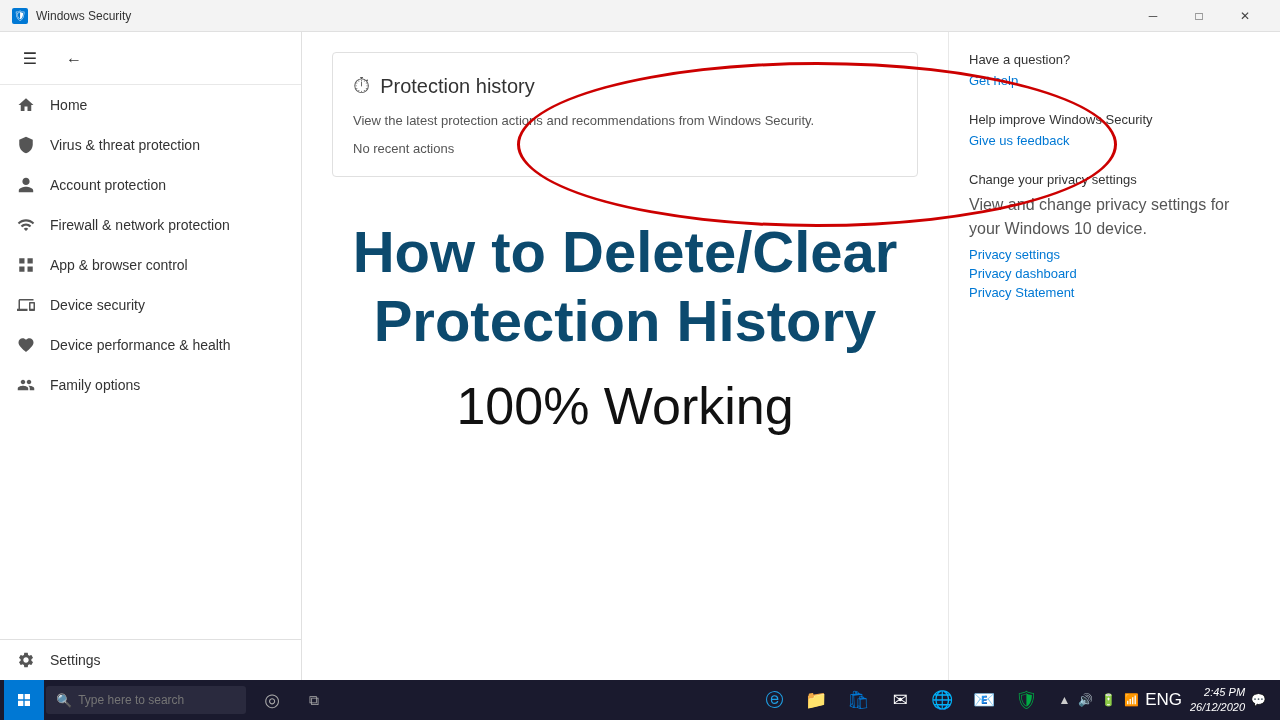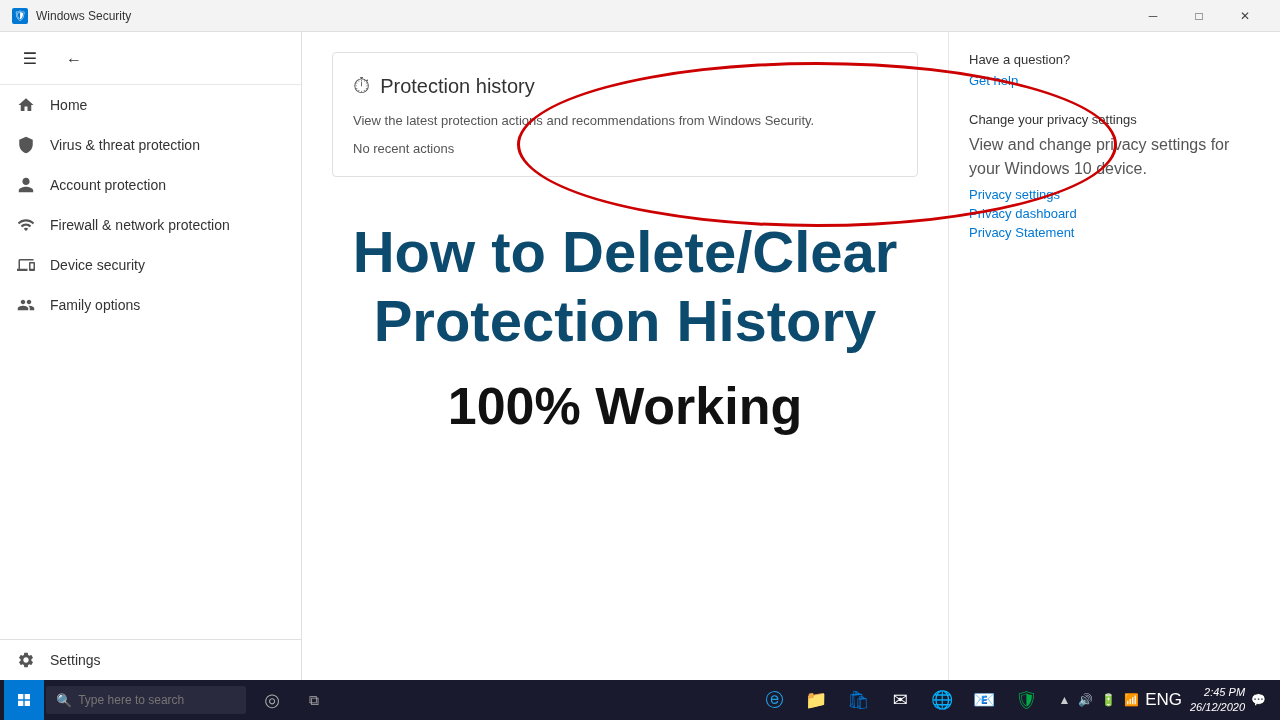--- a/index.html
+++ b/index.html
@@ -175,21 +175,21 @@
     }
     .overlay-title {
       font-size: 58px;
       font-weight: 800;
       color: #0c4a6e;
       line-height: 1.2;
       margin-bottom: 10px;
     }
     .overlay-subtitle {
       font-size: 52px;
-      font-weight: 700;
+      font-weight: 400;
       color: #111;
       margin-top: 20px;
     }
 
     
     .sidebar-section {
       margin-bottom: 24px;
     }
     .sidebar-section-title {
       font-size: 13px;
@@ -326,30 +326,49 @@
 
     <div class="nav-item">
       <span class="nav-icon">
         <svg viewBox="0 0 24 24">
             <path d="M1 9l2 2c4.97-4.97 13.03-4.97 18 0l2-2C16.93 2.93 7.08 2.93 1 9zm8 8l3 3 3-3c-1.65-1.66-4.34-1.66-6 0zm-4-4l2 2c2.76-2.76 7.24-2.76 10 0l2-2C15.14 9.14 8.87 9.14 5 13z"></path>
           </svg>
       </span>
       <span>Firewall &amp; network protection</span>
     </div>
 
+    <div class="nav-item">
+      <span class="nav-icon">
+        <svg viewBox="0 0 24 24">
+            <rect x="3" y="3" width="7" height="7"></rect>
+            <rect x="14" y="3" width="7" height="7"></rect>
+            <rect x="3" y="14" width="7" height="7"></rect>
+            <rect x="14" y="14" width="7" height="7"></rect>
+          </svg>
+      </span>
+      <span>App &amp; browser control</span>
+    </div>
 
     <div class="nav-item">
       <span class="nav-icon">
         <svg viewBox="0 0 24 24">
             <path d="M4 6h18V4H4c-1.1 0-2 .9-2 2v11H0v3h14v-3H4V6zm19 2h-6c-.55 0-1 .45-1 1v10c0 .55.45 1 1 1h6c.55 0 1-.45 1-1V9c0-.55-.45-1-1-1zm-1 9h-4v-7h4v7z"></path>
           </svg>
       </span>
       <span>Device security</span>
     </div>
 
+    <div class="nav-item">
+      <span class="nav-icon">
+        <svg viewBox="0 0 24 24">
+            <path d="M12 21.35l-1.45-1.32C5.4 15.36 2 12.28 2 8.5 2 5.42 4.42 3 7.5 3c1.74 0 3.41.81 4.5 2.09C13.09 3.81 14.76 3 16.5 3 19.58 3 22 5.42 22 8.5c0 3.78-3.4 6.86-8.55 11.54L12 21.35z"></path>
+          </svg>
+      </span>
+      <span>Device performance &amp; health</span>
+    </div>
 
     <div class="nav-item">
       <span class="nav-icon">
         <svg viewBox="0 0 24 24">
             <path d="M16 11c1.66 0 2.99-1.34 2.99-3S17.66 5 16 5c-1.66 0-3 1.34-3 3s1.34 3 3 3zm-8 0c1.66 0 2.99-1.34 2.99-3S9.66 5 8 5C6.34 5 5 6.34 5 8s1.34 3 3 3zm0 2c-2.33 0-7 1.17-7 3.5V19h14v-2.5c0-2.33-4.67-3.5-7-3.5zm8 0c-.29 0-.62.02-.97.05 1.16.84 1.97 1.97 1.97 3.45V19h6v-2.5c0-2.33-4.67-3.5-7-3.5z"></path>
           </svg>
       </span>
       <span>Family options</span>
     </div>
 
@@ -393,20 +412,24 @@
 
       </div>
 
       <div class="content-sidebar">
 
         <div class="sidebar-section">
           <div class="sidebar-section-title">Have a question?</div>
           <a class="sidebar-link">Get help</a>
         </div>
 
+        <div class="sidebar-section">
+          <div class="sidebar-section-title">Help improve Windows Security</div>
+          <a class="sidebar-link">Give us feedback</a>
+        </div>
 
         <div class="sidebar-section">
           <div class="sidebar-section-title">Change your privacy settings</div>
           <p class="sidebar-text">View and change privacy settings for your Windows 10 device.</p>
           <a class="sidebar-link">Privacy settings</a>
           <a class="sidebar-link">Privacy dashboard</a>
           <a class="sidebar-link">Privacy Statement</a>
         </div>
 
       </div>

